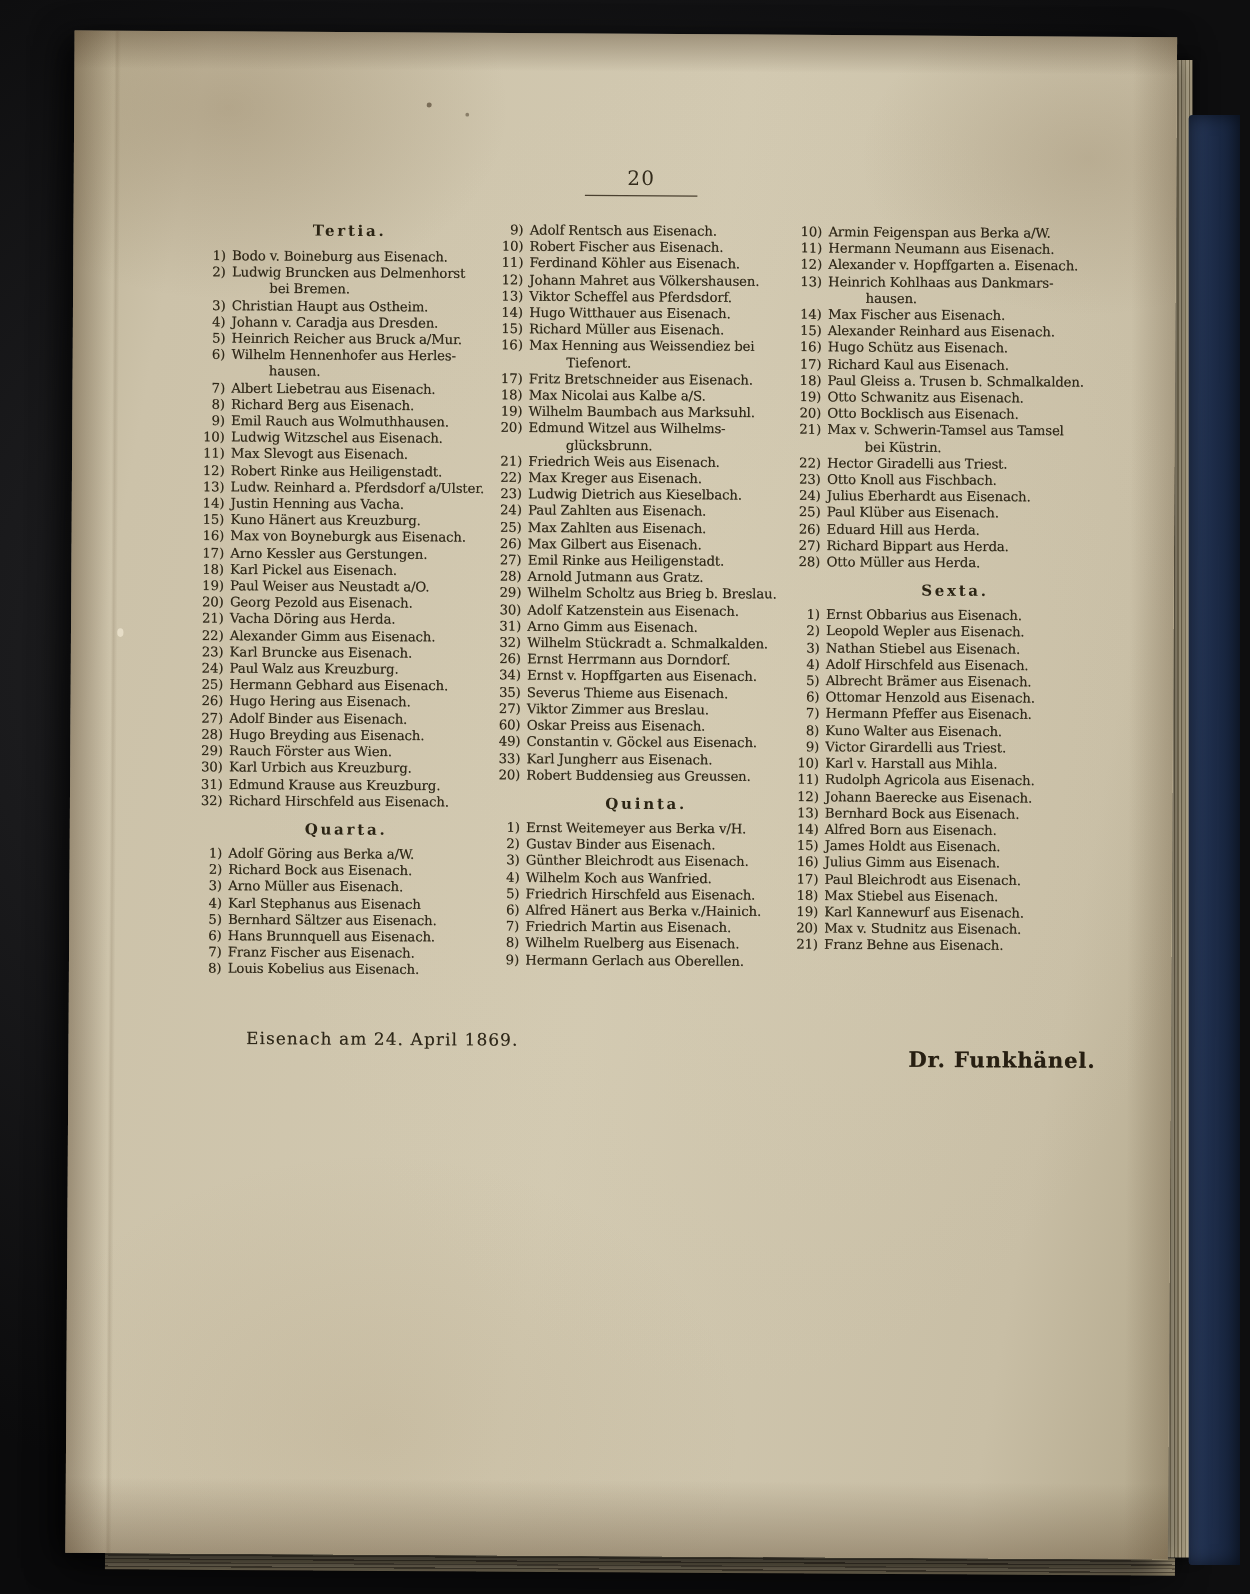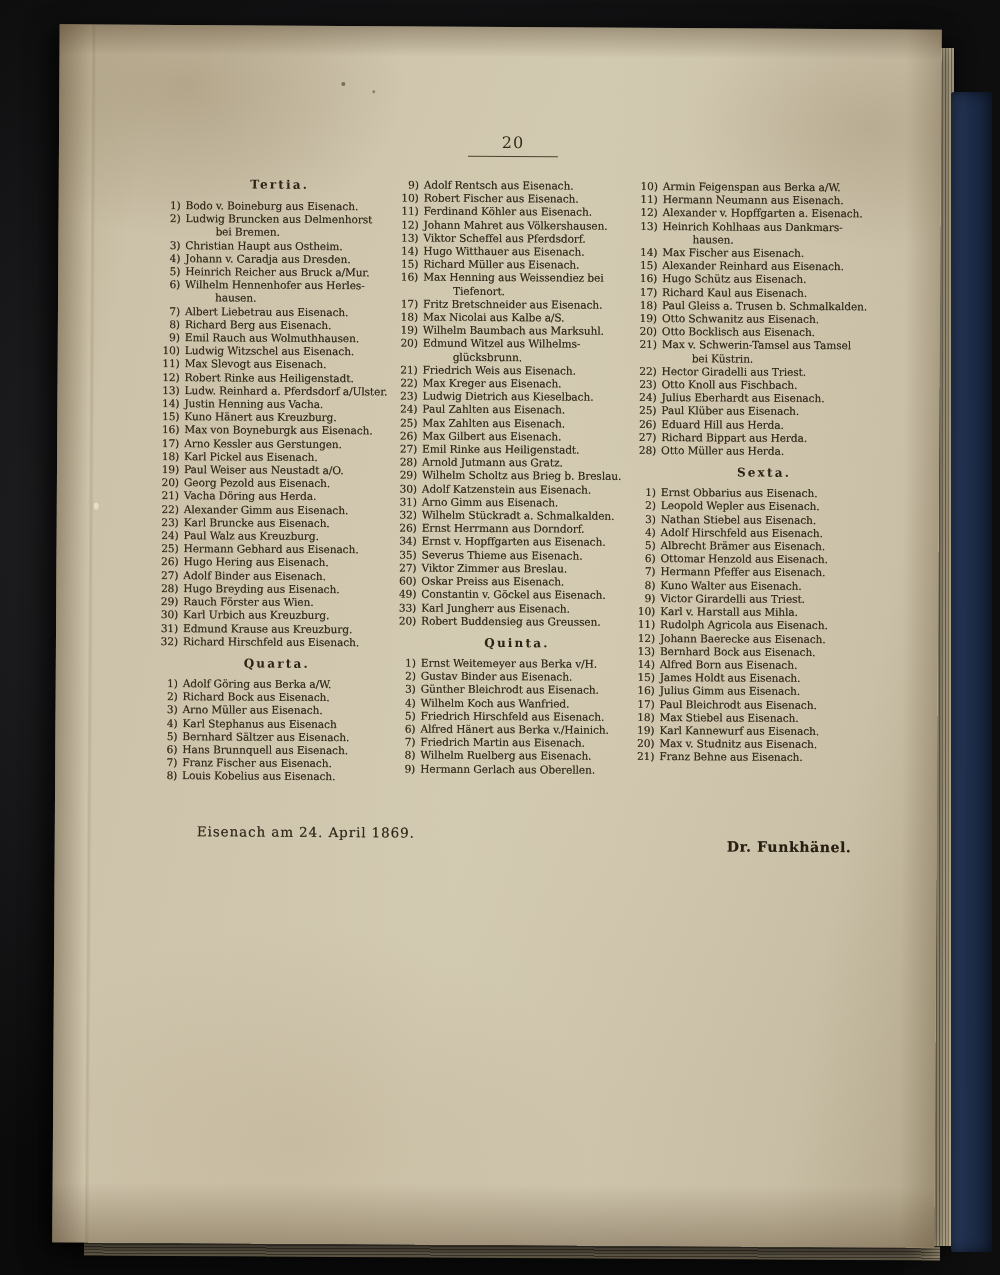--- a/index.html
+++ b/index.html
@@ -73,21 +73,21 @@
 
   .entry { display:flex; font-size:10.6px; line-height:13.2px; color:#2f2818;
     letter-spacing:-0.1px; text-shadow:0.2px 0.2px 0.3px rgba(46,39,24,0.55); }
   .num { flex:0 0 23px; text-align:right; padding-right:5px; white-space:nowrap; }
   .txt { white-space:nowrap; }
   .ln { display:block; }
   .cont { padding-left:30px; }
 
   .dateline { position:absolute; left:142px; top:798px; font-size:13.5px;
     letter-spacing:0.9px; color:#2e2718; text-shadow:0.2px 0.2px 0.3px rgba(46,39,24,0.5); }
-  .signature { position:absolute; left:672px; top:810px; font-size:14px; font-weight:bold;
+  .signature { position:absolute; left:672px; top:810px; font-size:17px; font-weight:bold;
     letter-spacing:0.6px; color:#271f12; text-shadow:0.2px 0.2px 0.4px rgba(40,32,18,0.6);text-align:right; }
 </style>
 </head>
 <body>
 
 <div class="scene">
   <div class="stack-right"></div>
   <div class="cover-right"></div>
   <div class="stack-bottom"></div>
 

